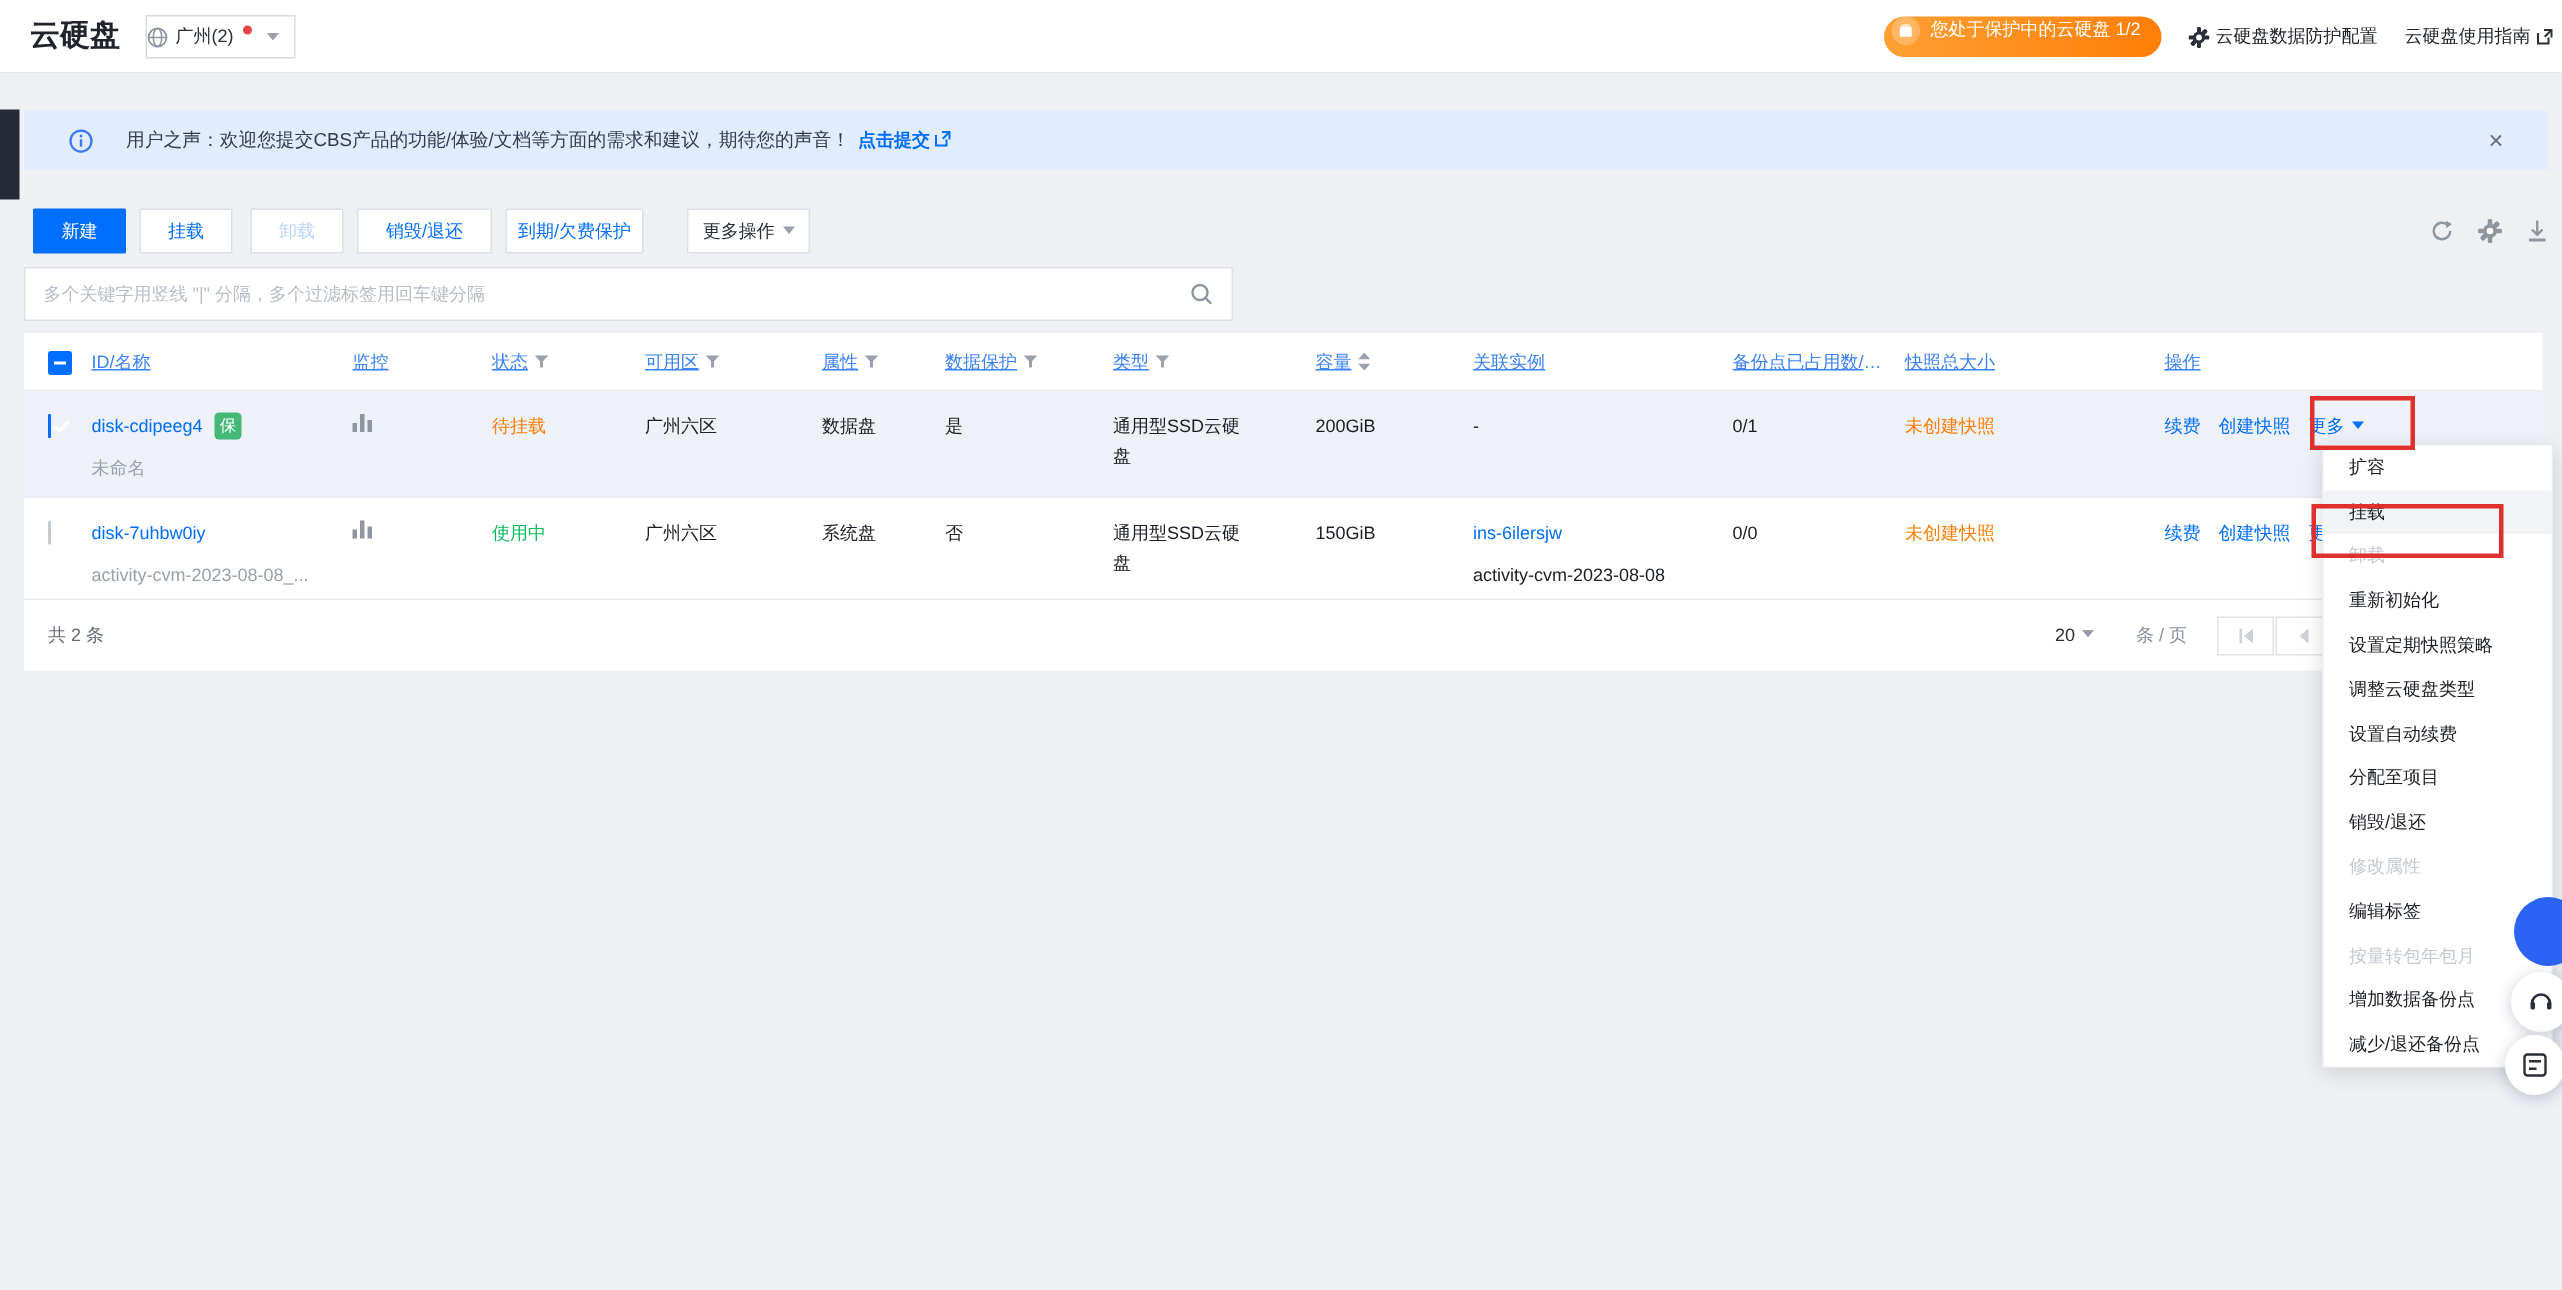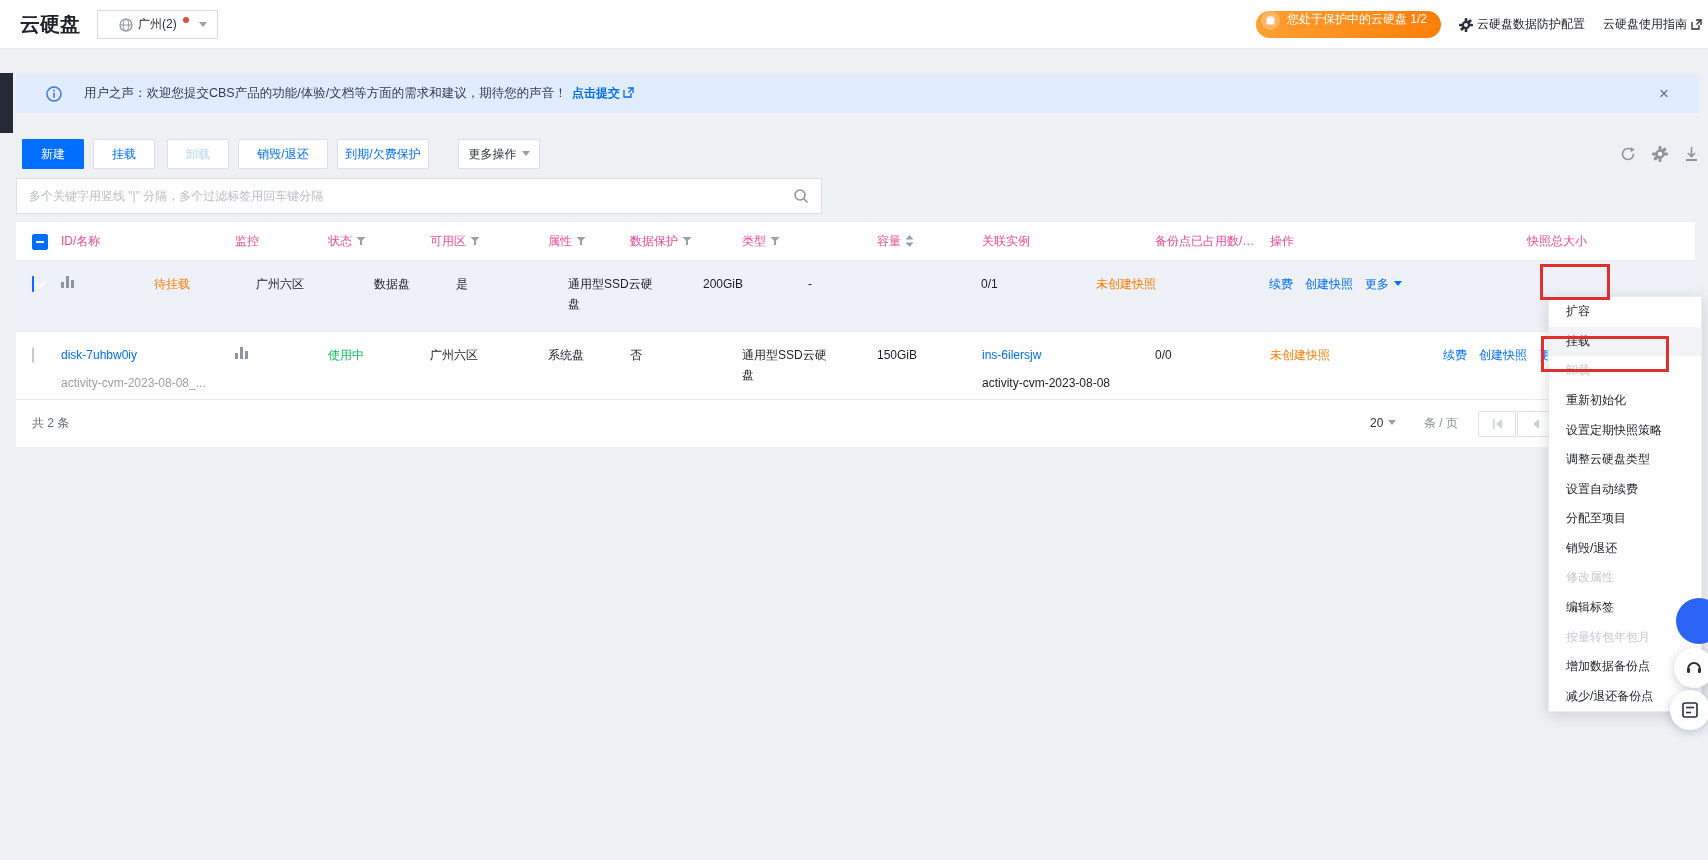--- a/index.html
+++ b/index.html
@@ -3,21 +3,21 @@
 <meta charset="utf-8">
 <style>
   * { margin:0; padding:0; box-sizing:border-box; }
   html,body { width:1708px; height:860px; }
   body { font-family:"Liberation Sans","DejaVu Sans",sans-serif; font-size:12px; color:#1b1e26; background:#fff; }
   #app { position:relative; width:1708px; height:860px; overflow:hidden; background:#eef0f4; }
 
   
   .topbar { position:absolute; left:0; top:0; width:1708px; height:49px; background:#fff; border-bottom:1px solid #e5e7ed; z-index:5; }
   .page-title { position:absolute; left:20px; top:0; line-height:49px; font-size:20px; font-weight:bold; color:#21242c; }
-  .region-box { position:absolute; left:97px; top:10px; height:29px; padding:0 10px 0 21px; border:1px solid #d8dbe2; display:flex; align-items:center; gap:5px; background:#fff; cursor:pointer; }
+  .region-box { position:absolute; left:97px; top:10px; height:29px; padding:0 10px 0 0; border:1px solid #d8dbe2; display:flex; align-items:center; gap:5px; background:#fff; cursor:pointer; }
   .region-label { color:#2a2e38; }
   .red-dot { width:6px; height:6px; border-radius:50%; background:#e64545; margin:-10px 0 0 1px; }
   .caret { display:inline-block; width:0; height:0; border:4px solid transparent; border-top:5px solid #9aa0ab; margin-left:5px; transform:translateY(2px); }
   .caret.blue { border-top-color:#006eff; }
   .topbar-right { position:absolute; right:6px; top:0; height:49px; display:flex; align-items:center; gap:18px; }
   .protect-pill { height:27px; border-radius:14px; background:linear-gradient(90deg,#ffa032,#ff7e08); color:#fff; display:flex; align-items:flex-start; gap:7px; padding:0 14px 0 5px; cursor:pointer; }
   .pill-icon-wrap { width:19px; height:19px; border-radius:50%; background:rgba(255,255,255,.25); display:flex; align-items:center; justify-content:center; }
   .top-link { display:flex; align-items:center; gap:4px; color:#21242c; cursor:pointer; }
 
   
@@ -40,21 +40,21 @@
   
   .searchbar { position:absolute; left:16px; top:178px; width:806px; height:36px; background:#fff; border:1px solid #dde0e7; display:flex; align-items:center; }
   .searchbar input { flex:1; border:none; outline:none; font-size:12px; padding:0 12px; color:#2a2e38; background:transparent; font-family:inherit; }
   .searchbar input::placeholder { color:#b9bdc8; }
   .search-btn { width:40px; display:flex; justify-content:center; cursor:pointer; }
 
   
   .table { position:absolute; left:16px; top:222px; width:1679px; background:#fff; z-index:1; }
   .tr { display:flex; align-items:stretch; }
   .thead { height:39px; border-bottom:1px solid #e9ebf0; }
-  .th { line-height:39px; color:#ec4899; white-space:nowrap; overflow:hidden; text-overflow:ellipsis; padding-left:5px; display:flex; align-items:center; gap:4px; }
+  .th { line-height:39px; color:#3b82f6; white-space:nowrap; overflow:hidden; text-overflow:ellipsis; padding-left:5px; display:flex; align-items:center; gap:4px;text-decoration:underline; }
   .row { border-bottom:1px solid #e9ebf0; }
   .row.selected { background:#eef1f7; }
   .row-1 { height:71px; }
   .row-2 { height:68px; }
   .td { padding:13px 8px 0 5px; line-height:20px; }
   .c-check { width:40px; padding-left:16px; flex:none; }
   .c-id { width:174px; flex:none; }
   .c-mon { width:93px; flex:none; }
   .c-status { width:102px; flex:none; }
   .c-zone { width:118px; flex:none; }
@@ -261,26 +261,30 @@
           <span>容量</span>
           <svg width="9" height="12" viewBox="0 0 9 12">
             <polygon points="4.5,0 8.5,4.5 0.5,4.5" fill="#9aa0ac"></polygon>
             <polygon points="4.5,12 8.5,7.5 0.5,7.5" fill="#9aa0ac"></polygon>
           </svg>
         </div>
       <div class="th c-inst">关联实例</div>
       <div class="th c-backup">
           <span style="overflow:hidden;text-overflow:ellipsis;white-space:nowrap">备份点已占用数/当前备份...</span>
         </div>
+      <div class="th c-snap">快照总大小</div>
       <div class="th c-ops">操作</div>
-      <div class="th c-snap">快照总大小</div>
     </div>
 
     <div class="tr row row-1 selected">
       <div class="td c-check"><span class="cb checked"></span></div>
+      <div class="td c-id">
+        <span class="link">disk-cdipeeg4</span><span class="badge-green">保</span>
+        <div class="sub">未命名</div>
+      </div>
       <div class="td c-mon"><span class="bars">
             <i></i>
             <i></i>
             <i></i>
           </span></div>
       <div class="td c-status orange">待挂载</div>
       <div class="td c-zone">广州六区</div>
       <div class="td c-attr">数据盘</div>
       <div class="td c-prot">是</div>
       <div class="td c-type">通用型SSD云硬盘</div>

